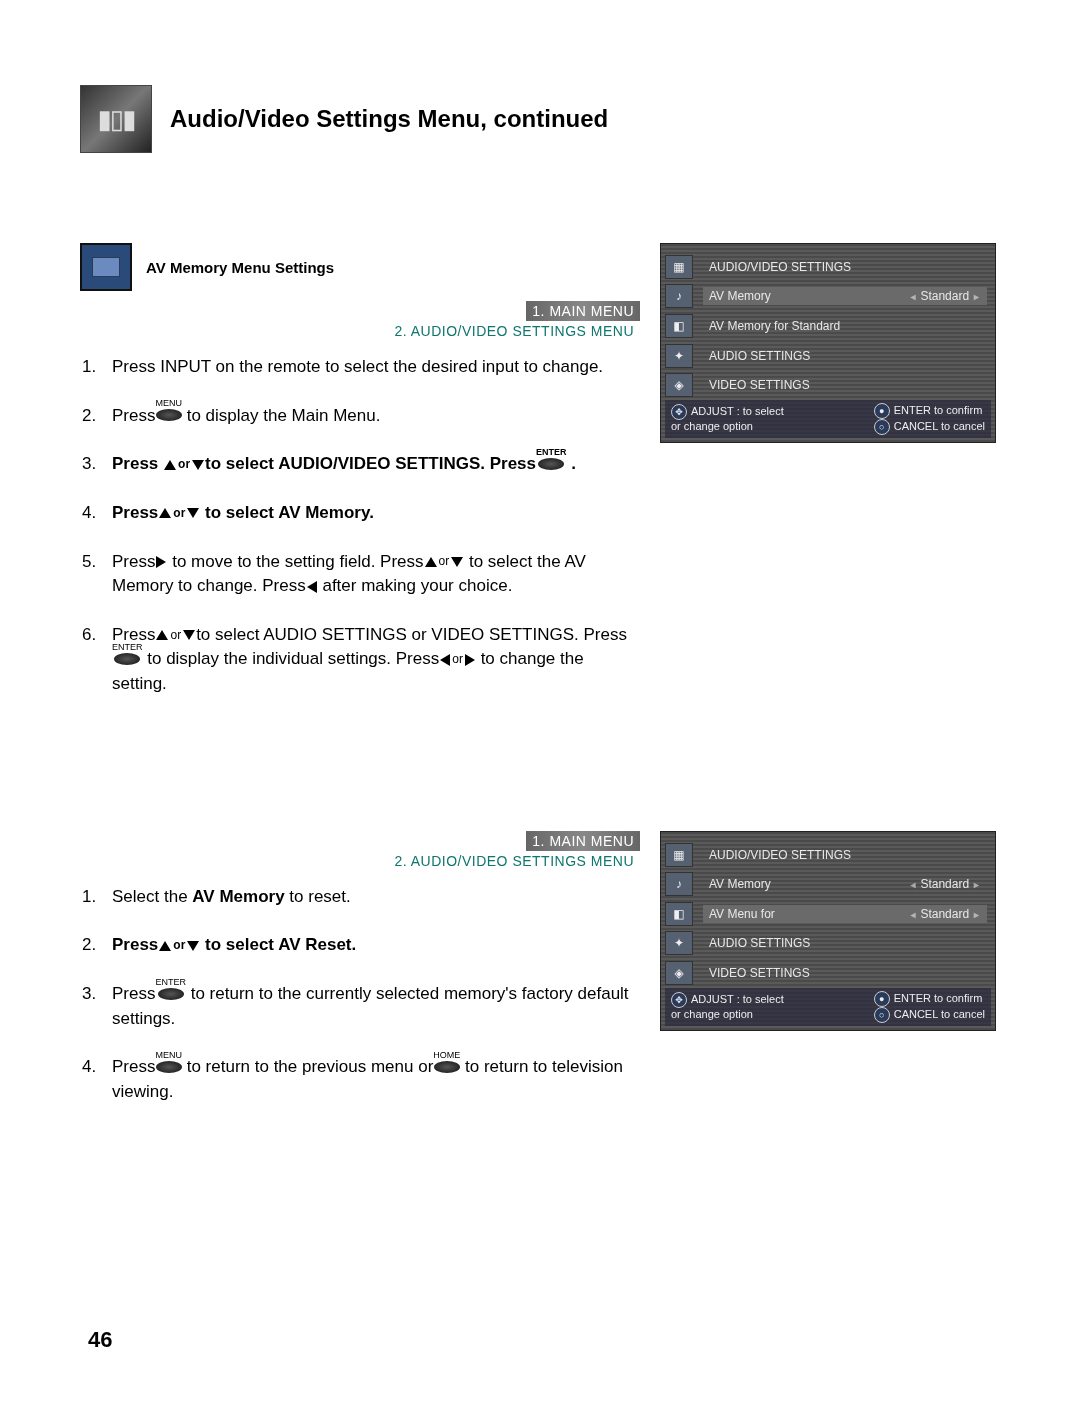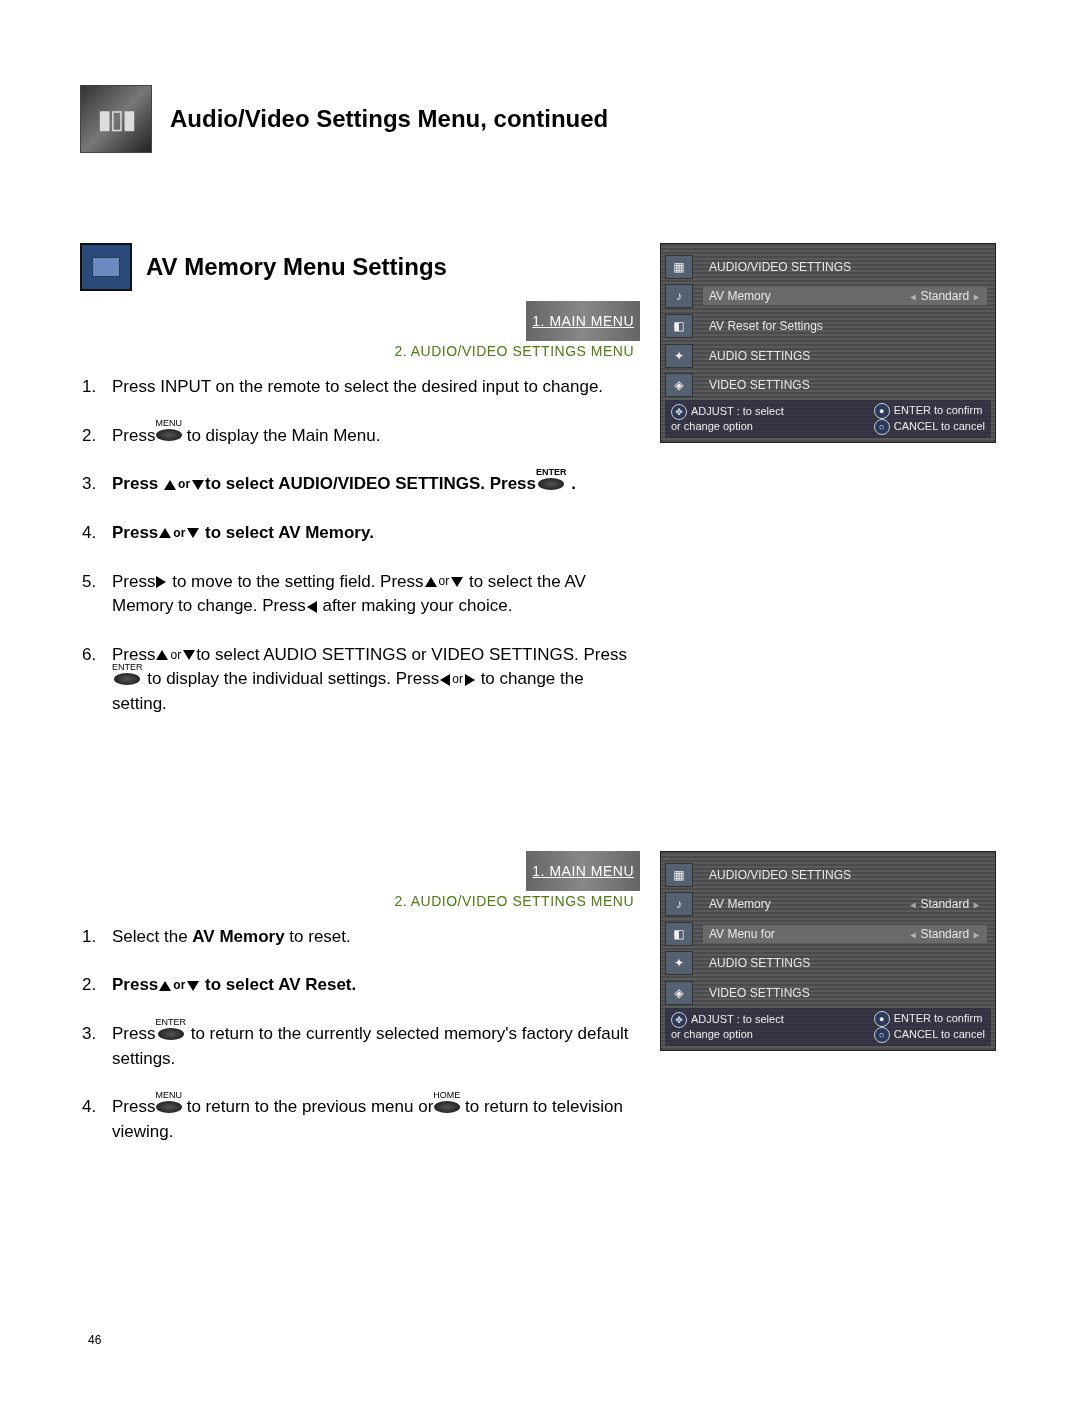--- a/index.html
+++ b/index.html
@@ -69,40 +69,39 @@
     align-items: center;
     justify-content: center;
   }
   .section-icon-inner {
     width: 26px;
     height: 18px;
     background: #6a8ac0;
     border: 1px solid #2a3a5a;
   }
   .section-heading {
-    font-size: 24px;
+    font-size: 15px;
     font-weight: bold;
   }
   .breadcrumb {
     text-align: right;
     margin-bottom: 14px;
   }
   .breadcrumb-line {
     display: inline-block;
     font-size: 14px;
     letter-spacing: 0.5px;
   }
   .breadcrumb-line.shaded {
     background: linear-gradient(90deg,#666,#888,#666);
     color: #fff;
-    padding: 12px 6px;
-    text-decoration: underline;
+    padding: 2px 6px;
   }
   .breadcrumb-line.plain {
-    color: #4d7c0f;
+    color: #0f766e;
     padding: 2px 6px;
   }
   ol.steps {
     margin: 0;
     padding: 0 0 0 26px;
     list-style: none;
     counter-reset: step;
   }
   ol.steps > li {
     counter-increment: step;
@@ -207,23 +206,23 @@
     border-radius: 50%;
     background: #2a3a5a;
     margin-right: 4px;
     vertical-align: middle;
     border: 1px solid #ccc;
     font-size: 9px; line-height: 14px; text-align: center;
   }
   .page-num {
     position: absolute;
     left: 88px;
-    bottom: 56px;
-    font-weight: normal;
-    font-size: 12px;
+    bottom: 50px;
+    font-weight: bold;
+    font-size: 22px;
   }
 </style>
 </head>
 <body>
 
 <div class="page">
 
   <div class="header-row">
     <div class="header-icon">
       <span class="header-icon-inner">▮▯▮</span>
@@ -261,21 +260,21 @@
             </div>
             <div class="osd-list">
               <div class="osd-row">
                 <span class="col1">AUDIO/VIDEO SETTINGS</span>
               </div>
               <div class="osd-row hi">
                 <span class="col1">AV Memory</span>
                 <span class="col2">Standard</span>
               </div>
               <div class="osd-row">
-                <span class="col1">AV Reset for Settings</span>
+                <span class="col1">AV Memory for Standard</span>
               </div>
               <div class="osd-row">
                 <span class="col1">AUDIO SETTINGS</span>
               </div>
               <div class="osd-row">
                 <span class="col1">VIDEO SETTINGS</span>
               </div>
             </div>
             <div class="osd-footer">
               <div class="fcol">

